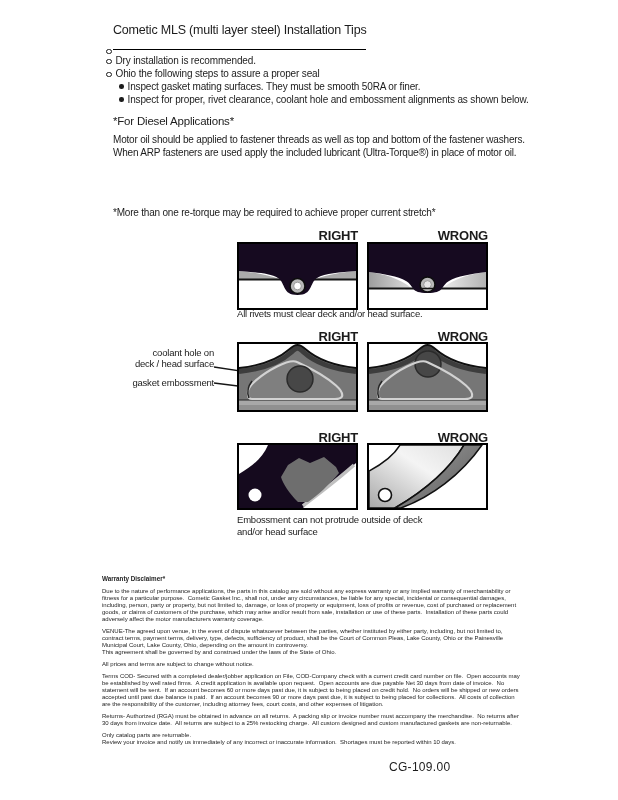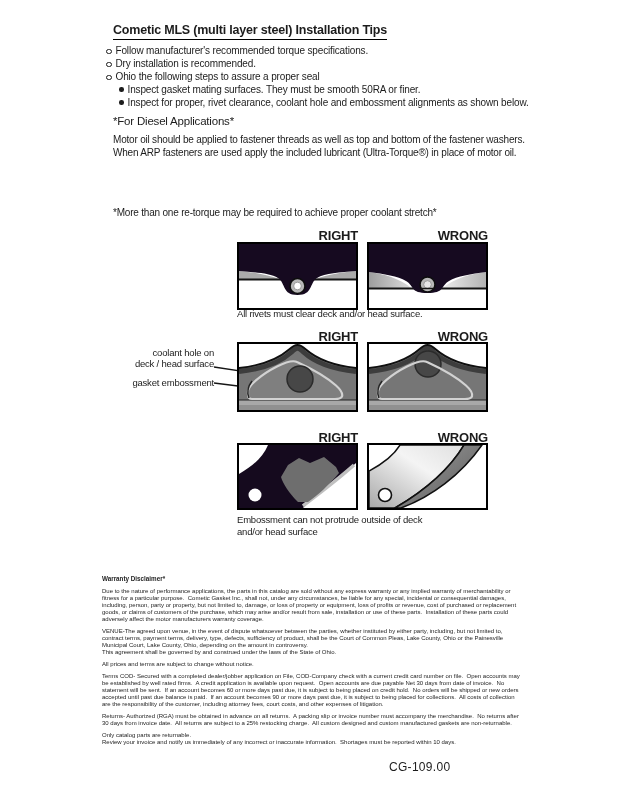--- a/index.html
+++ b/index.html
@@ -1,20 +1,20 @@
 <!DOCTYPE html>
 <html><head>
 <meta charset="utf-8">
 <style>
   html,body{margin:0;padding:0;background:#fff;}
   .page{position:relative;width:618px;height:800px;background:#ffffff;overflow:hidden;
         font-family:"Liberation Sans",sans-serif;color:#1c1c1c;}
   .abs{position:absolute;}
-  .doc-title{left:113px;top:23px;font-size:12.5px;font-weight:bold;letter-spacing:-0.2px;
-             border-bottom:1.8px solid #000;padding-bottom:2px;}
+  .doc-title{left:113px;top:23px;font-size:12.5px;font-weight:normal;letter-spacing:-0.2px;
+             border-bottom:1.8px solid #000;padding-bottom:12px;}
   .bullets{left:106px;top:44px;width:470px;font-size:10px;letter-spacing:-0.15px;}
   .brow{display:flex;align-items:flex-start;line-height:13px;}
   .brow.sub{margin-left:13px;}
   .bullet-o{width:3.5px;height:3.5px;border:1px solid #1c1c1c;border-radius:50%;
             margin:4.5px 4px 0 0;flex:0 0 auto;}
   .bullet-f{width:4.5px;height:4.5px;background:#1c1c1c;border-radius:50%;
             margin:4px 4px 0 0;flex:0 0 auto;}
   .sec-head{left:113px;top:115px;font-size:11.5px;font-weight:normal;letter-spacing:-0.2px;}
   .body-par{left:113px;font-size:10px;line-height:13.2px;letter-spacing:-0.2px;white-space:pre;}
   .rw-label{width:121px;text-align:right;font-size:13px;font-weight:bold;letter-spacing:-0.2px;}
@@ -30,21 +30,20 @@
 </head>
 <body>
 
 <div class="page">
 
   <div class="abs doc-title">Cometic MLS (multi layer steel) Installation Tips</div>
 
   <div class="abs bullets">
     <div class="brow">
       <span class="bullet-o"></span>
-      <span>Follow manufacturer's recommended torque specifications.</span>
     </div>
     <div class="brow">
       <span class="bullet-o"></span>
       <span>Dry installation is recommended.</span>
     </div>
     <div class="brow">
       <span class="bullet-o"></span>
       <span>Ohio the following steps to assure a proper seal</span>
     </div>
     <div class="brow sub">
@@ -53,21 +52,21 @@
     </div>
     <div class="brow sub">
       <span class="bullet-f"></span>
       <span>Inspect for proper, rivet clearance, coolant hole and embossment alignments as shown below.</span>
     </div>
   </div>
 
   <div class="abs sec-head">*For Diesel Applications*</div>
   <div class="abs body-par" style="top:133px;">Motor oil should be applied to fastener threads as well as top and bottom of the fastener washers.
 When ARP fasteners are used apply the included lubricant (Ultra-Torque®) in place of motor oil.</div>
-  <div class="abs body-par" style="top:206px;">*More than one re-torque may be required to achieve proper coolant stretch*</div>
+  <div class="abs body-par" style="top:206px;">*More than one re-torque may be required to achieve proper current stretch*</div>
 
   <div class="abs rw-label" style="left:237px;top:228px;">RIGHT</div>
   <div class="abs rw-label" style="left:367px;top:228px;">WRONG</div>
 
   <div class="abs panel" style="left:237px;top:242px;height:68px;">
     <svg width="117" height="64" viewBox="0 0 117 64">
       <path d="M0,27 C16,28.5 28,30.5 42,35.5 L0,35.5 Z" fill="#ababab"></path>
       <path d="M117,27 C101,28.5 89,30.5 75,35.5 L117,35.5 Z" fill="#ababab"></path>
       <line x1="0" y1="35.5" x2="117" y2="35.5" stroke="#141414" stroke-width="2"></line>
       <path d="M0,0 H117 V27 C101,28.5 86,29 78,34 C70,39.5 74,51 58.5,51 C43,51 47,39.5 39,34 C31,29 16,28.5 0,27 Z" fill="#160a20"></path>

